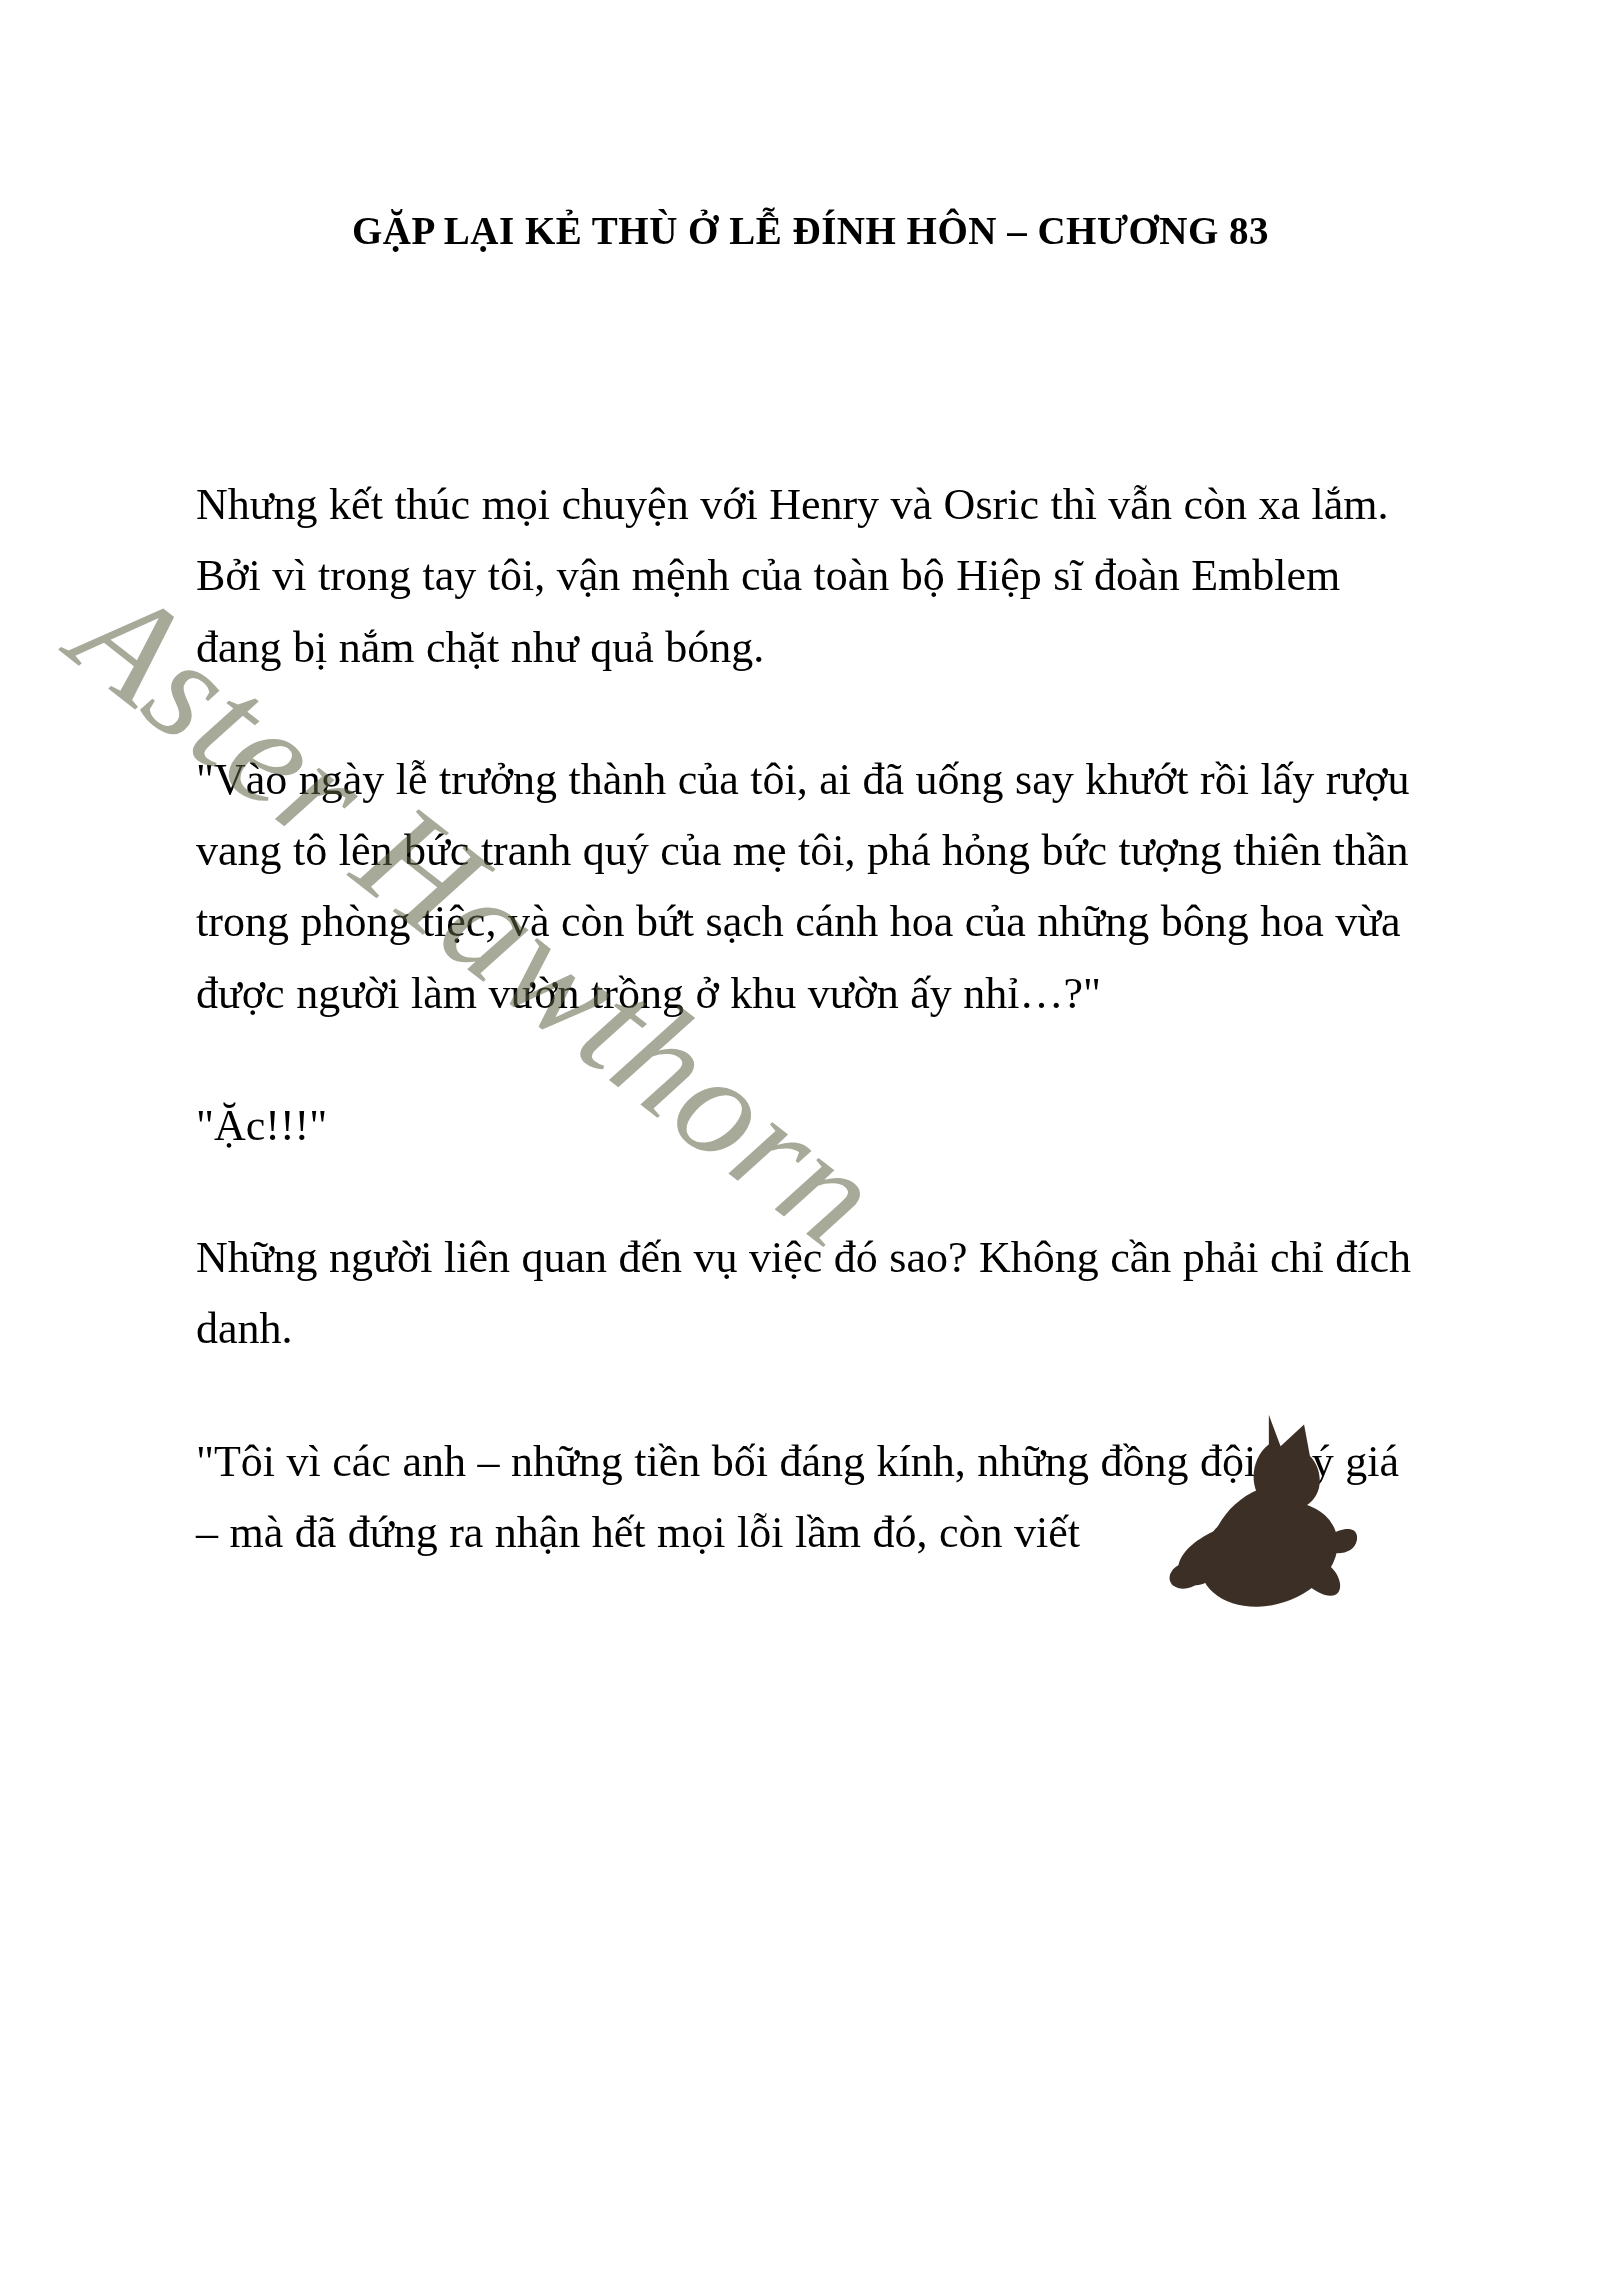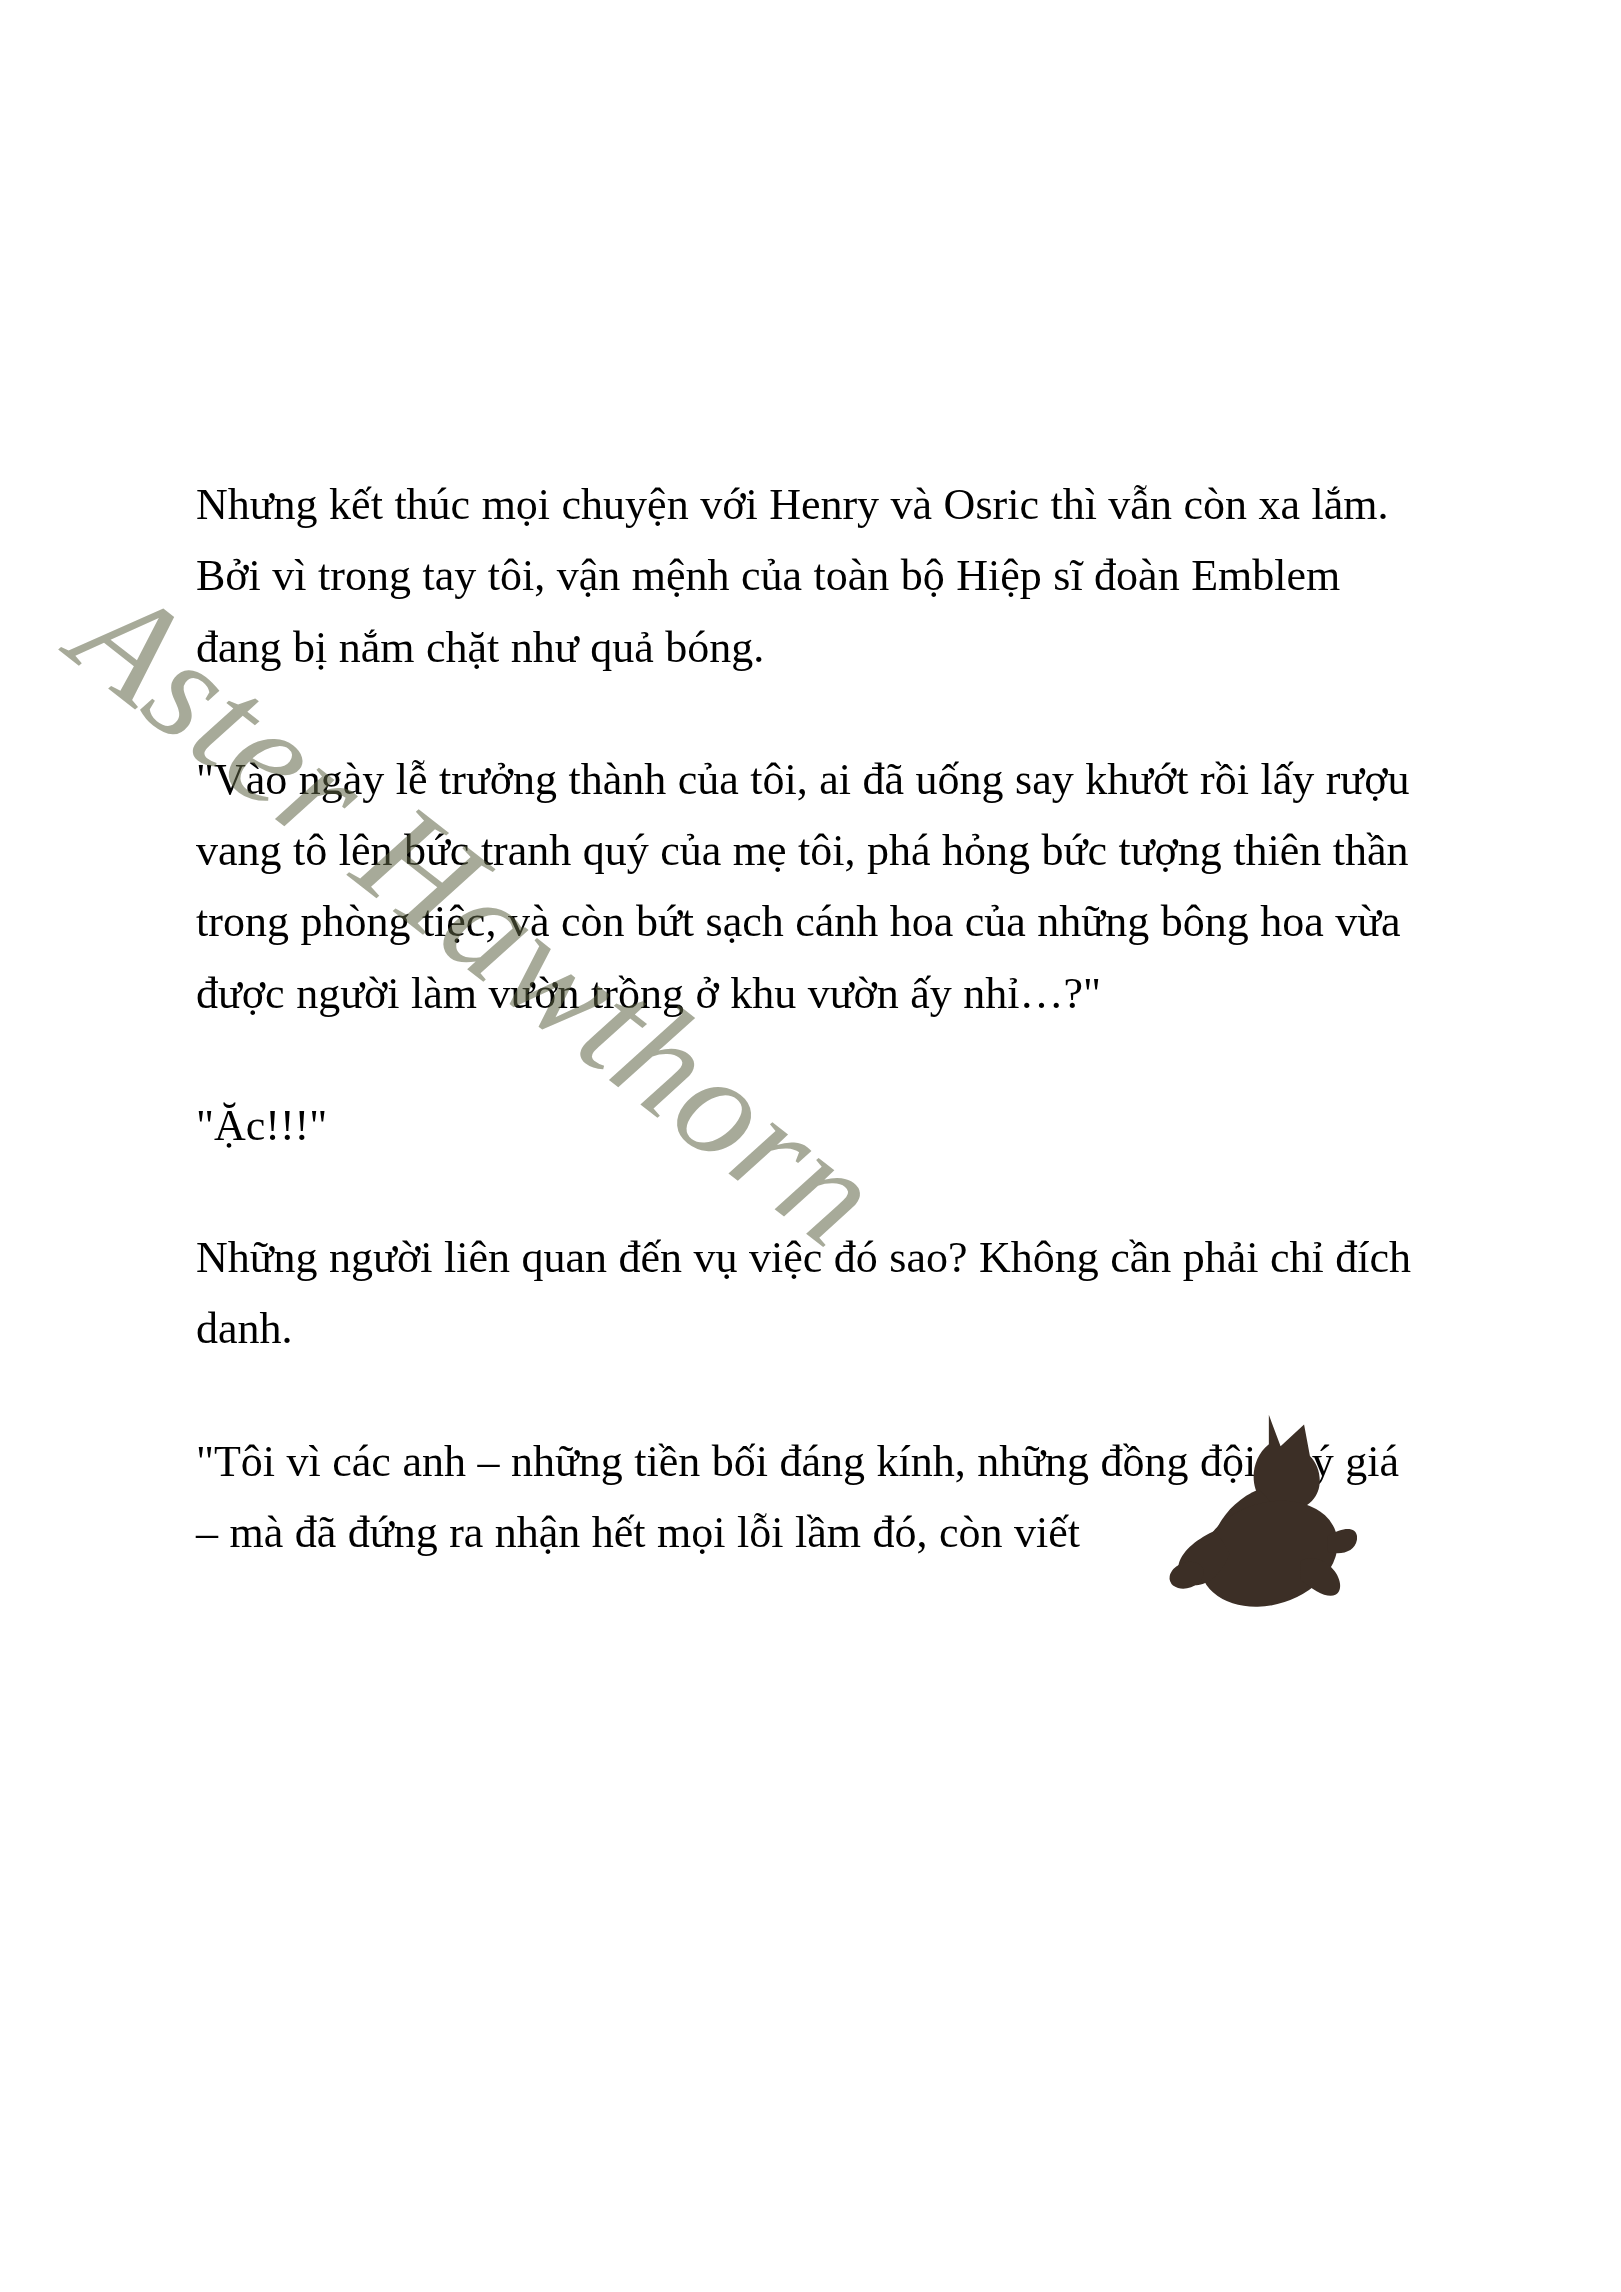--- a/index.html
+++ b/index.html
@@ -79,20 +79,21 @@
     height: 225px;
     pointer-events: none;
   }
 </style>
 </head>
 <body>
 
 <div class="page">
   <div class="page-inner">
 
+    <h1 class="doc-title">GẶP LẠI KẺ THÙ Ở LỄ ĐÍNH HÔN – CHƯƠNG 83</h1>
 
     <div class="body-text">
       <p class="para">Nhưng kết thúc mọi chuyện với Henry và Osric thì vẫn còn xa lắm. Bởi vì trong tay tôi, vận mệnh của toàn bộ Hiệp sĩ đoàn Emblem đang bị nắm chặt như quả bóng.</p>
       <p class="para">"Vào ngày lễ trưởng thành của tôi, ai đã uống say khướt rồi lấy rượu vang tô lên bức tranh quý của mẹ tôi, phá hỏng bức tượng thiên thần trong phòng tiệc, và còn bứt sạch cánh hoa của những bông hoa vừa được người làm vườn trồng ở khu vườn ấy nhỉ…?"</p>
       <p class="para">"Ặc!!!"</p>
       <p class="para">Những người liên quan đến vụ việc đó sao? Không cần phải chỉ đích danh.</p>
       <p class="para">"Tôi vì các anh – những tiền bối đáng kính, những đồng đội quý giá – mà đã đứng ra nhận hết mọi lỗi lầm đó, còn viết</p>
     </div>
 
     <div class="watermark">Aster Hawthorn</div>

